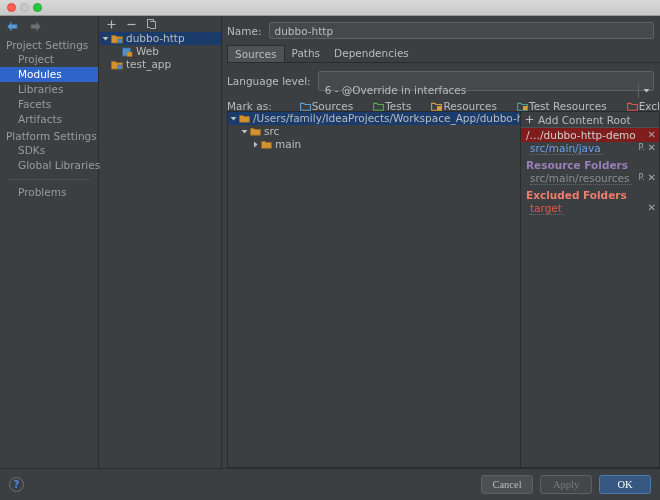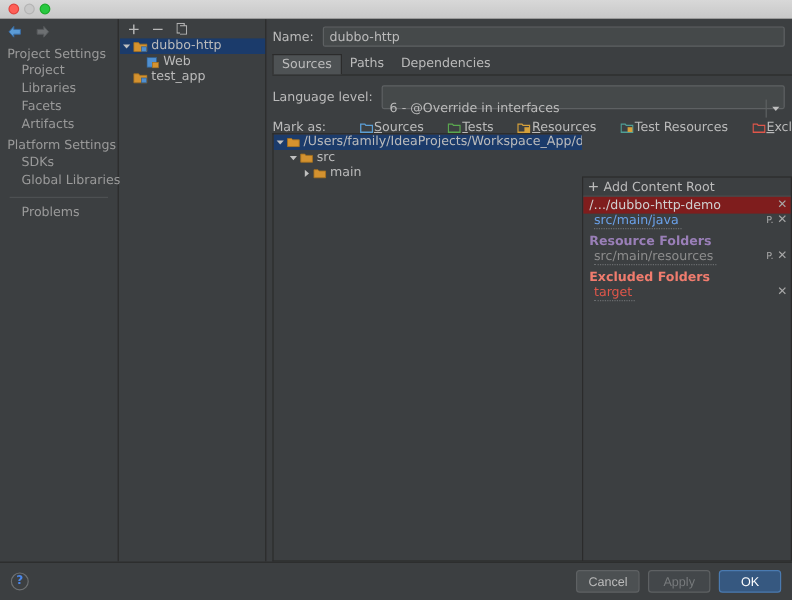--- a/index.html
+++ b/index.html
@@ -114,23 +114,22 @@
     flex: 1; background: #3c3f41; border: 1px solid #2b2b2b; border-right: none;
     overflow: hidden; position: relative;
   }
   .tree-row {
     height: 13px; line-height: 13px; display: flex; align-items: center;
     font-size: 10.5px; color: #bbbbbb; white-space: nowrap;
   }
   .tree-row.selected { background: #1b3b6b; }
 
   .roots-pane {
-    width: 175px; background: #3c3f41; border: 1px solid #2b2b2b;
+    width: 140px; background: #3c3f41; border: 1px solid #2b2b2b;
     overflow: hidden;
-    margin-top: 36px;
   }
   .add-root {
     height: 16px; display: flex; align-items: center; gap: 4px;
     padding-left: 4px; font-size: 10.5px; color: #bbbbbb;
     border-bottom: 1px solid #4d5052;
   }
   .root-header {
     height: 14px; display: flex; align-items: center; background: #7f1d1d;
     padding: 0 3px 0 5px; font-size: 10.5px; color: #d0d0d0;
   }
@@ -162,21 +161,21 @@
   .help-btn {
     width: 15px; height: 15px; border-radius: 50%;
     border: 1px solid #6d7072; color: #4a86e8; font-size: 10px;
     display: flex; align-items: center; justify-content: center;
     font-weight: bold;
   }
   .btns { margin-left: auto; display: flex; gap: 7px; }
   .btn {
     min-width: 52px; height: 19px; border-radius: 3px;
     border: 1px solid #5e6163; background: #4c5052; color: #bbbbbb;
-    font-size: 10.5px; font-family: Liberation Sans, sans-serif;
+    font-size: 10.5px; font-family: Liberation Serif, serif;
     display: flex; align-items: center; justify-content: center; padding: 0 9px;
   }
   .btn.disabled { color: #777a7c; background: #43474a; }
   .btn.default { background: #365880; border-color: #4a7ab0; color: #ffffff; }
   svg { display: block; }
 </style>
 </head>
 <body>
 
 <div id="app">
@@ -200,20 +199,21 @@
         </span>
         <span class="arrow">
           <svg width="13" height="11" viewBox="0 0 13 11">
               <path d="M7.5 1 L11.5 5.5 L7.5 10 L7.5 7.5 L2 7.5 L2 3.5 L7.5 3.5 Z" fill="#6d7072" stroke="#595c5e" stroke-width="0.8"></path>
             </svg>
         </span>
       </div>
 
       <div class="sb-group">Project Settings</div>
       <div class="sb-item">Project</div>
+      <div class="sb-item selected">Modules</div>
       <div class="sb-item">Libraries</div>
       <div class="sb-item">Facets</div>
       <div class="sb-item">Artifacts</div>
 
       <div class="sb-group">Platform Settings</div>
       <div class="sb-item">SDKs</div>
       <div class="sb-item">Global Libraries</div>
 
       <div class="sb-sep"></div>
       <div class="sb-item">Problems</div>

